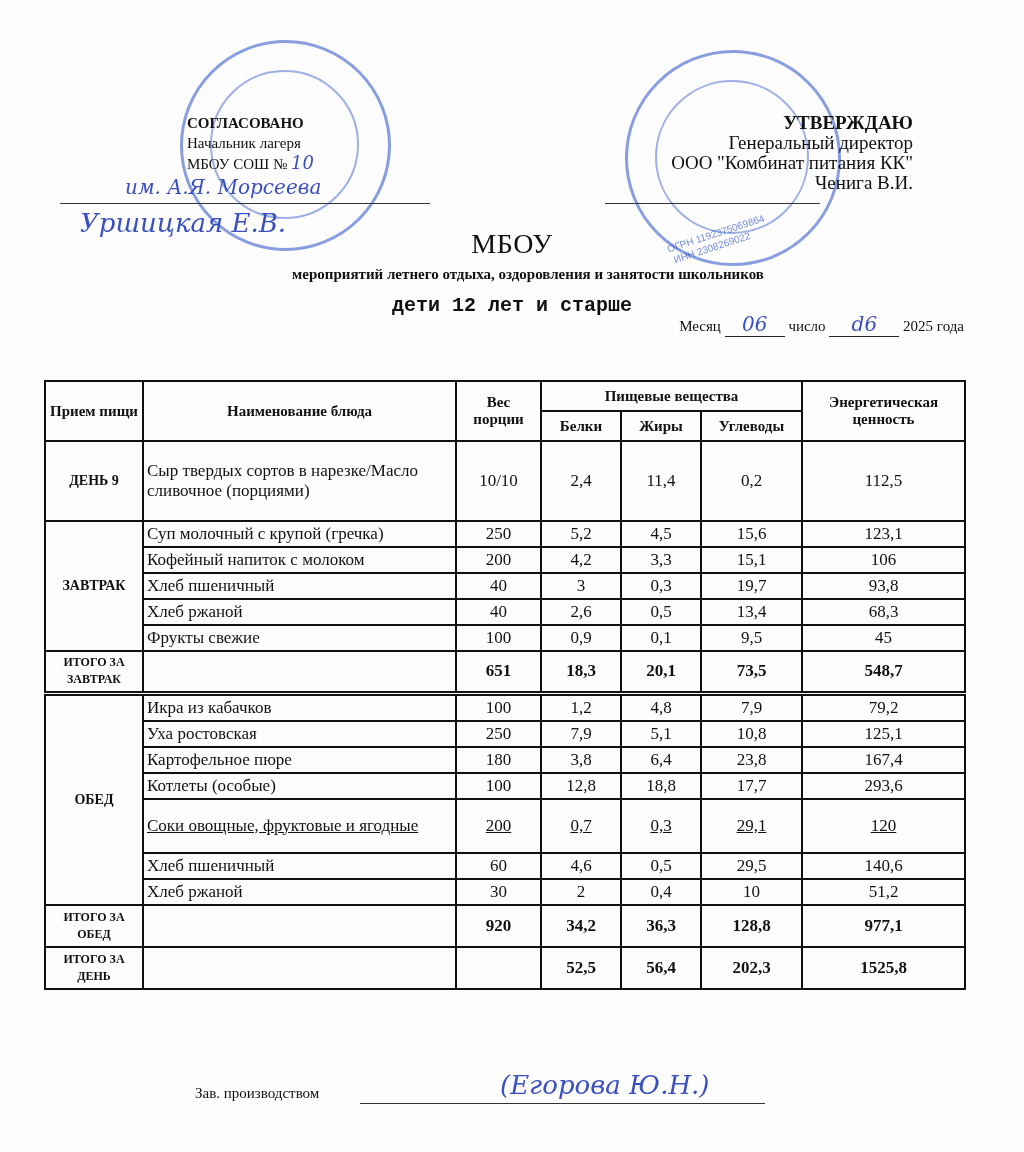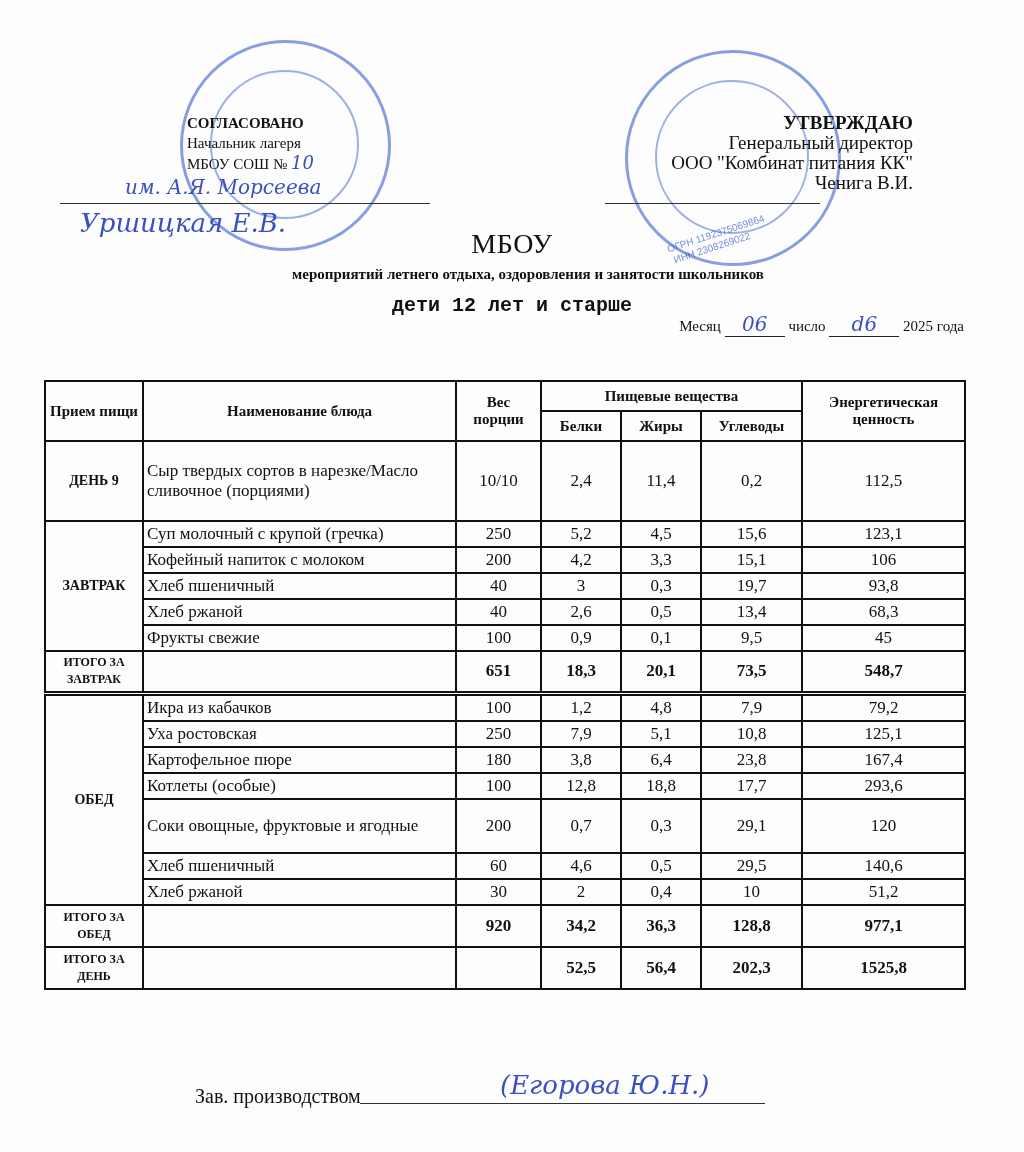--- a/index.html
+++ b/index.html
@@ -23,21 +23,21 @@
                font-size:17px; table-layout:fixed; }
   table.menu td, table.menu th { border:2px solid #111; padding:0 3px; }
   table.menu th { font-weight:bold; font-size:15px; text-align:center; height:28px; }
   .num { text-align:center; }
   .name { text-align:left;border-radius:16px; }
   .meal { font-weight:bold; font-size:14px; text-align:center; }
   .total td { font-weight:bold; }
   .total .meal { font-size:12px; line-height:17px; }
   tr.r1 td { height:24px; }
   tr.sep td { border-bottom:5px double #111; }
-  .footer { left:195px; top:1085px; font-size:20px; }
+  .footer { left:195px; top:1085px; font-size:15px; }
   .footer-line { left:360px; top:1103px; width:405px; border-bottom:1px solid #333; }
 </style>
 </head>
 <body>
 
 <div class="stamp" style="left:180px;top:40px;width:205px;height:205px;"></div>
 <div class="stamp-inner" style="left:210px;top:70px;width:145px;height:145px;"></div>
 
 <div class="stamp" style="left:625px;top:50px;width:210px;height:210px;"></div>
 <div class="stamp-inner" style="left:655px;top:80px;width:150px;height:150px;"></div>
@@ -186,21 +186,21 @@
       <td class="num">167,4</td>
     </tr>
     <tr class="r1">
       <td class="name">Котлеты (особые)</td>
       <td class="num">100</td>
       <td class="num">12,8</td>
       <td class="num">18,8</td>
       <td class="num">17,7</td>
       <td class="num">293,6</td>
     </tr>
-    <tr style="height:54px;">
+    <tr style="height:54px;text-decoration:underline;">
       <td class="name">Соки овощные,  фруктовые и ягодные</td>
       <td class="num">200</td>
       <td class="num">0,7</td>
       <td class="num">0,3</td>
       <td class="num">29,1</td>
       <td class="num">120</td>
     </tr>
     <tr class="r1">
       <td class="name">Хлеб пшеничный</td>
       <td class="num">60</td>

